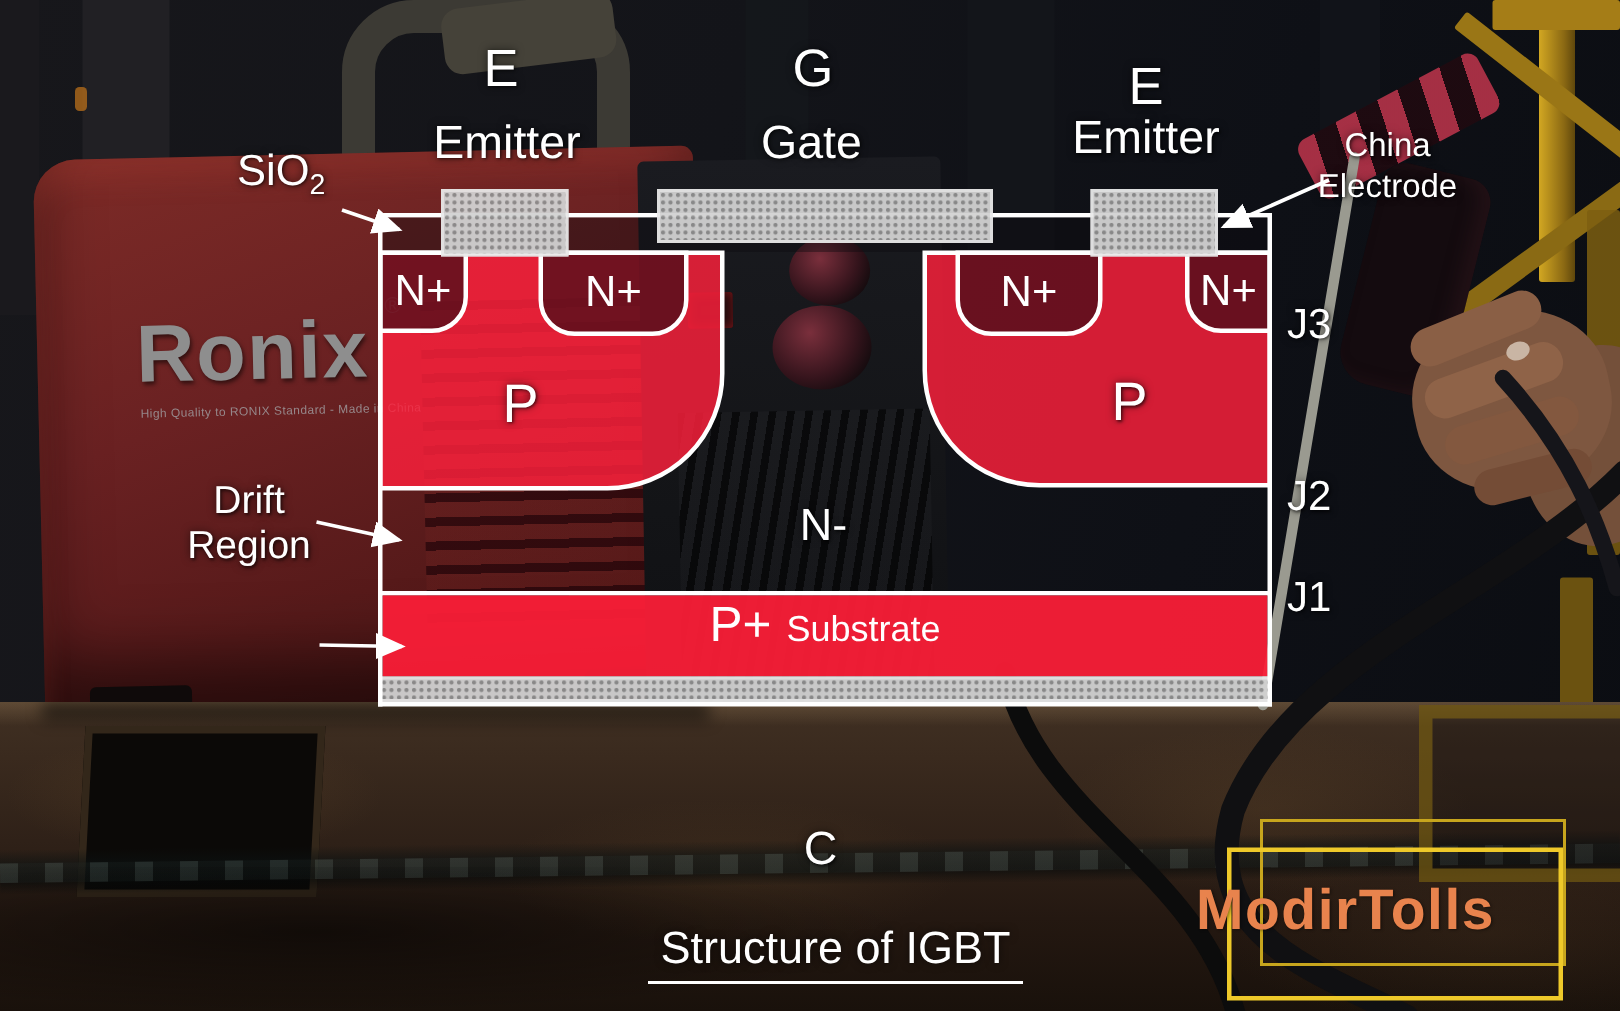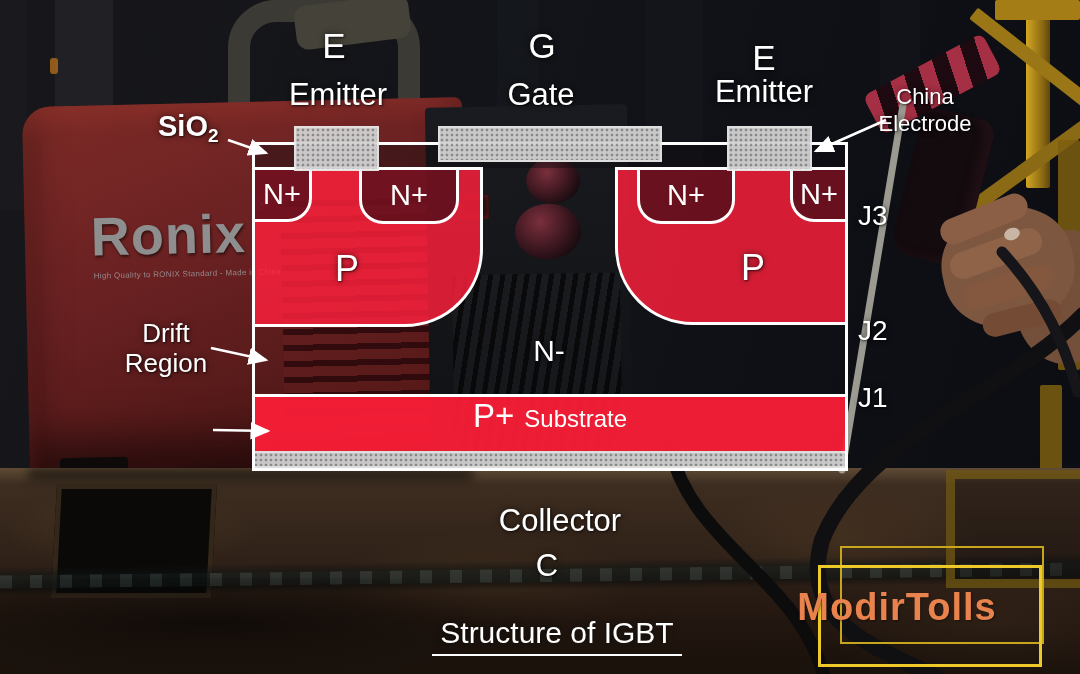--- a/index.html
+++ b/index.html
@@ -113,21 +113,21 @@
   .bord-b{left:252px;top:468px;width:596px;height:3px;}
   .dlabel{color:#fff;text-align:center;
     text-shadow:0 0 6px rgba(0,0,0,.6),1px 1px 2px rgba(0,0,0,.55);}
   .lbl-e-left{left:294px;top:26px;width:80px;font-size:35px;}
   .lbl-emitter-left{left:258px;top:77px;width:160px;font-size:31px;}
   .lbl-g{left:502px;top:26px;width:80px;font-size:35px;}
   .lbl-gate{left:481px;top:77px;width:120px;font-size:31px;}
   .lbl-e-right{left:724px;top:38px;width:80px;font-size:35px;}
   .lbl-emitter-right{left:684px;top:74px;width:160px;font-size:31px;}
   .lbl-metal{left:862px;top:83px;width:126px;font-size:22px;line-height:27px;}
-  .lbl-sio2{left:158px;top:110px;font-size:29px;font-weight:bold;}
+  .lbl-sio2{left:158px;top:98px;font-size:29px;}
   .lbl-sio2 .sub{font-size:19px;vertical-align:-6px;}
   .lbl-p{font-size:36px;width:80px;}
   .lbl-p.left{left:307px;top:248px;}
   .lbl-p.right{left:713px;top:247px;}
   .lbl-nminus{left:509px;top:334px;width:80px;font-size:30px;}
   .lbl-j{width:70px;font-size:28px;text-align:left;}
   .lbl-j.j3{left:858px;top:200px;}
   .lbl-j.j2{left:858px;top:315px;}
   .lbl-j.j1{left:858px;top:382px;}
   .lbl-drift{left:86px;top:318px;width:160px;font-size:26px;line-height:30px;}
@@ -261,21 +261,20 @@
   <div class="abs dlabel lbl-p left">P</div>
   <div class="abs dlabel lbl-p right">P</div>
   <div class="abs dlabel lbl-nminus">N-</div>
   <div class="abs dlabel lbl-j j3">J3</div>
   <div class="abs dlabel lbl-j j2">J2</div>
   <div class="abs dlabel lbl-j j1">J1</div>
   <div class="abs dlabel lbl-drift">
     <div>Drift</div>
     <div>Region</div>
   </div>
-  <div class="abs dlabel lbl-collector">Collector</div>
   <div class="abs dlabel lbl-c">C</div>
 
   <svg class="layer" width="1080" height="674" viewBox="0 0 1080 674">
     <defs>
       <marker id="ah" markerWidth="9" markerHeight="8" refX="7" refY="3.5" orient="auto">
         <path d="M0,0 L8,3.5 L0,7 z" fill="#ffffff"></path>
       </marker>
     </defs>
     <path d="M228,140 L266,153" stroke="#ffffff" stroke-width="2.5" fill="none" marker-end="url(#ah)"></path>
     <path d="M886,120 L816,151" stroke="#ffffff" stroke-width="2.5" fill="none" marker-end="url(#ah)"></path>

